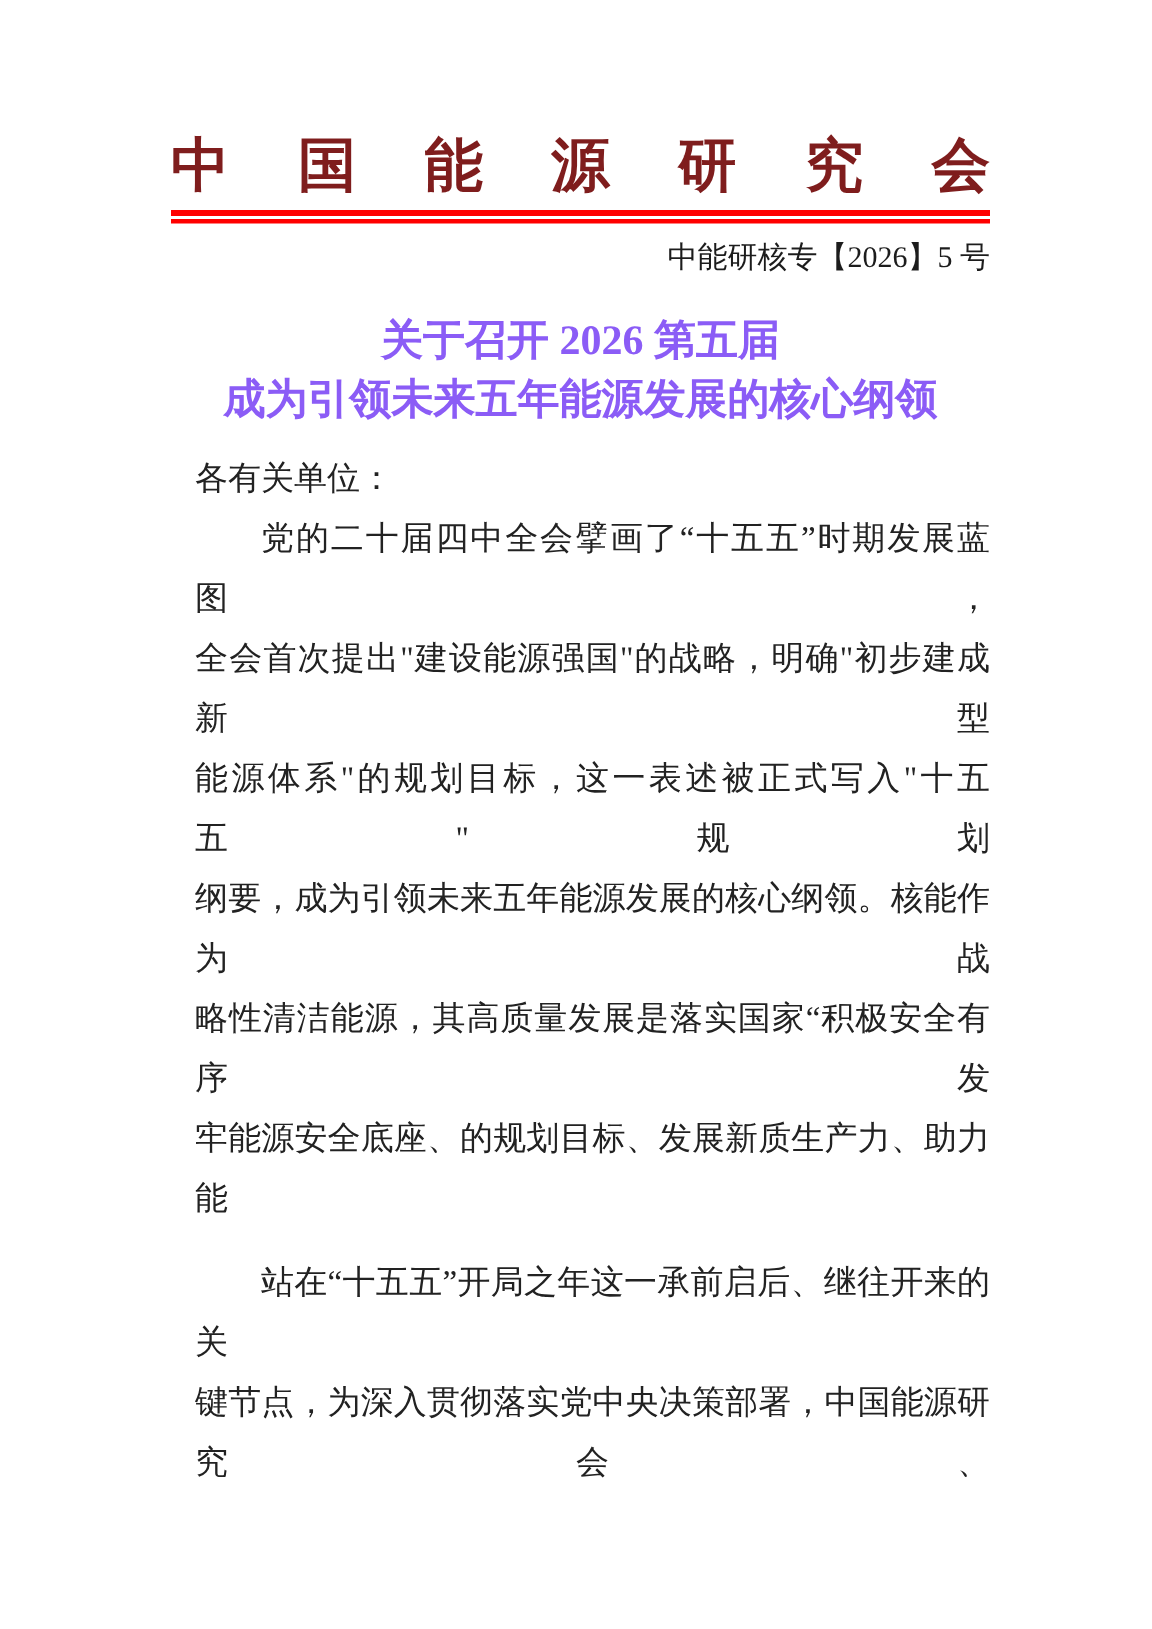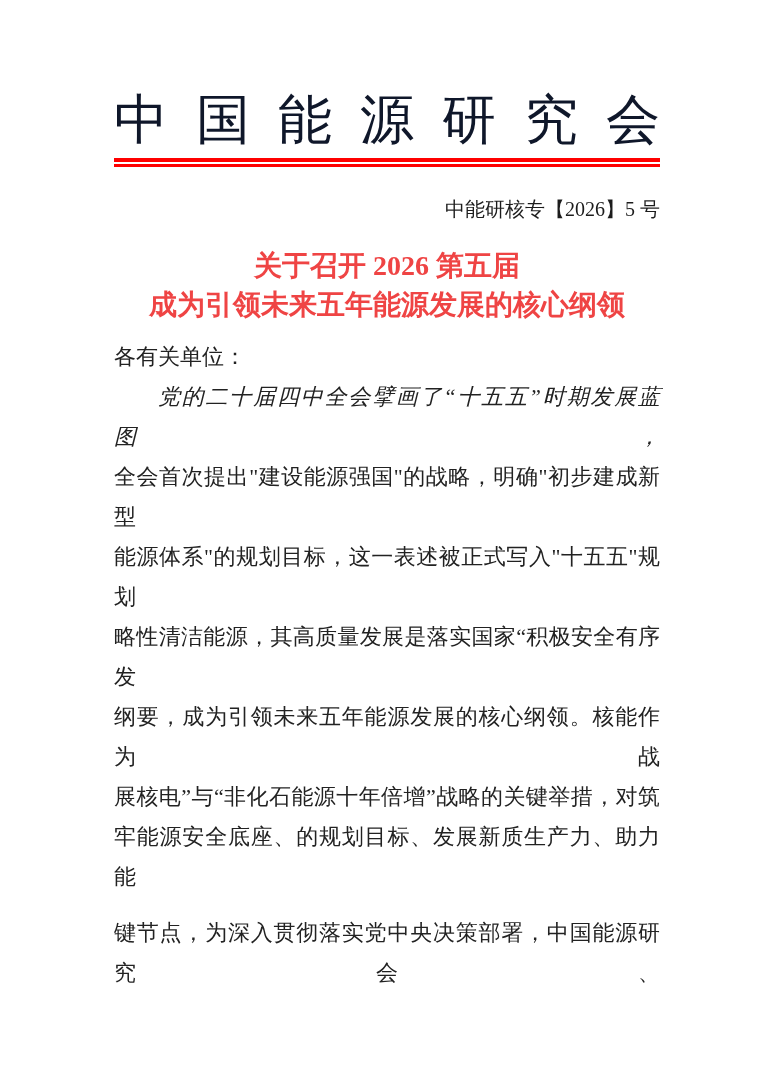--- a/index.html
+++ b/index.html
@@ -12,60 +12,61 @@
     overflow: hidden;
   }
   .page {
     box-sizing: border-box;
     width: 768px;
     height: 1086px;
     padding: 88px 108px 0 114px;
   }
   
   .masthead-title {
-    color: #0f172a;
-    font-size: 54px;
-    font-weight: 400;
+    color: #7f1d1d;
+    font-size: 39px;
+    font-weight: 700;
     line-height: 1.2;
     text-align: justify;
     text-align-last: justify;
     white-space: nowrap;
     letter-spacing: 0;
   }
   .rule-thick { height: 4px; background: #ff0000; margin-top: 5px; }
   .rule-thin  { height: 3px; background: #ff0000; margin-top: 2px; }
   .doc-number {
-    margin-top: 29px;
+    margin-top: 9px;
     font-size: 20px;
     text-align: right;
     color: #1c1c1c;
   }
   
   .title {
     margin: 23px 0 0 0;
     font-size: 28px;
     font-weight: 700;
     line-height: 39px;
     text-align: center;
-    color: #ef4444;
+    color: #8b5cf6;
   }
   
   .body-text {
     margin-top: 13px;
     font-size: 22px;
     line-height: 40px;
     color: #222222;
   }
   .line {
     text-align: justify;
     text-align-last: justify;
     text-justify: inter-character;
+    margin-left: 16px;
   }
   .line.flush { text-align-last: left; }
-  .line.indent { text-indent: 2em; font-style: italic; }
+  .line.indent { text-indent: 2em; }
   .paragraph-2 { margin-top: 16px; }
 </style>
 </head>
 <body>
 
 <div class="page">
 
   <header>
     <div class="masthead-title">中 国 能 源 研 究 会</div>
     <div class="rule-thick"></div>
@@ -78,25 +79,25 @@
     <div>成为引领未来五年能源发展的核心纲领</div>
   </h1>
 
   <main class="body-text">
     <div class="line flush">各有关单位：</div>
 
     <section>
       <div class="line indent">党的二十届四中全会擘画了“十五五”时期发展蓝图，</div>
       <div class="line">全会首次提出"建设能源强国"的战略，明确"初步建成新型</div>
       <div class="line">能源体系"的规划目标，这一表述被正式写入"十五五"规划</div>
+      <div class="line">纲要，成为引领未来五年能源发展的核心纲领。核能作为战</div>
       <div class="line">略性清洁能源，其高质量发展是落实国家“积极安全有序发</div>
-      <div class="line">纲要，成为引领未来五年能源发展的核心纲领。核能作为战</div>
-      <div class="line">展核电”与“非化石能源十年倍增”战略的关键举措，对筑</div>
       <div class="line">牢能源安全底座、的规划目标、发展新质生产力、助力能</div>
     </section>
 
     <section class="paragraph-2">
+      <div class="line indent">站在“十五五”开局之年这一承前启后、继往开来的关</div>
       <div class="line">键节点，为深入贯彻落实党中央决策部署，中国能源研究会、</div>
 
     </section>
   </main>
 
 </div>
 
 </body></html>

